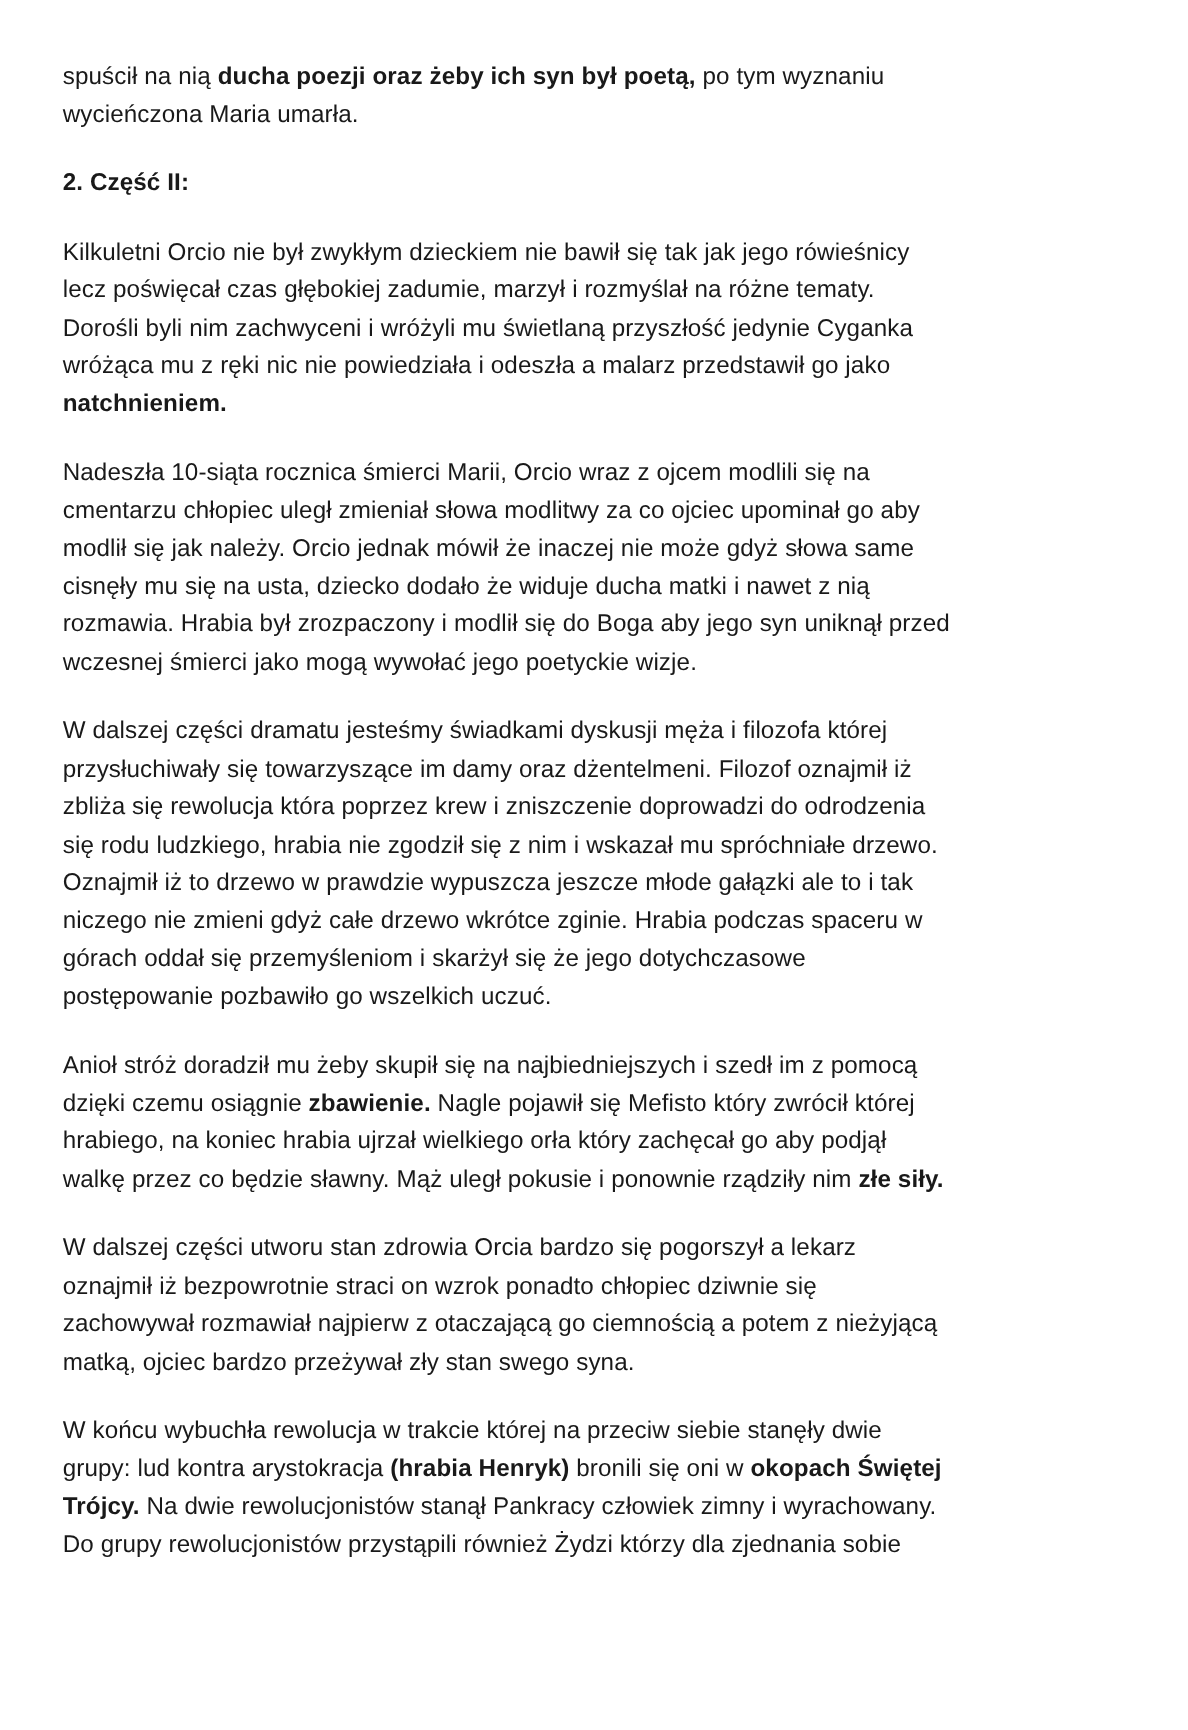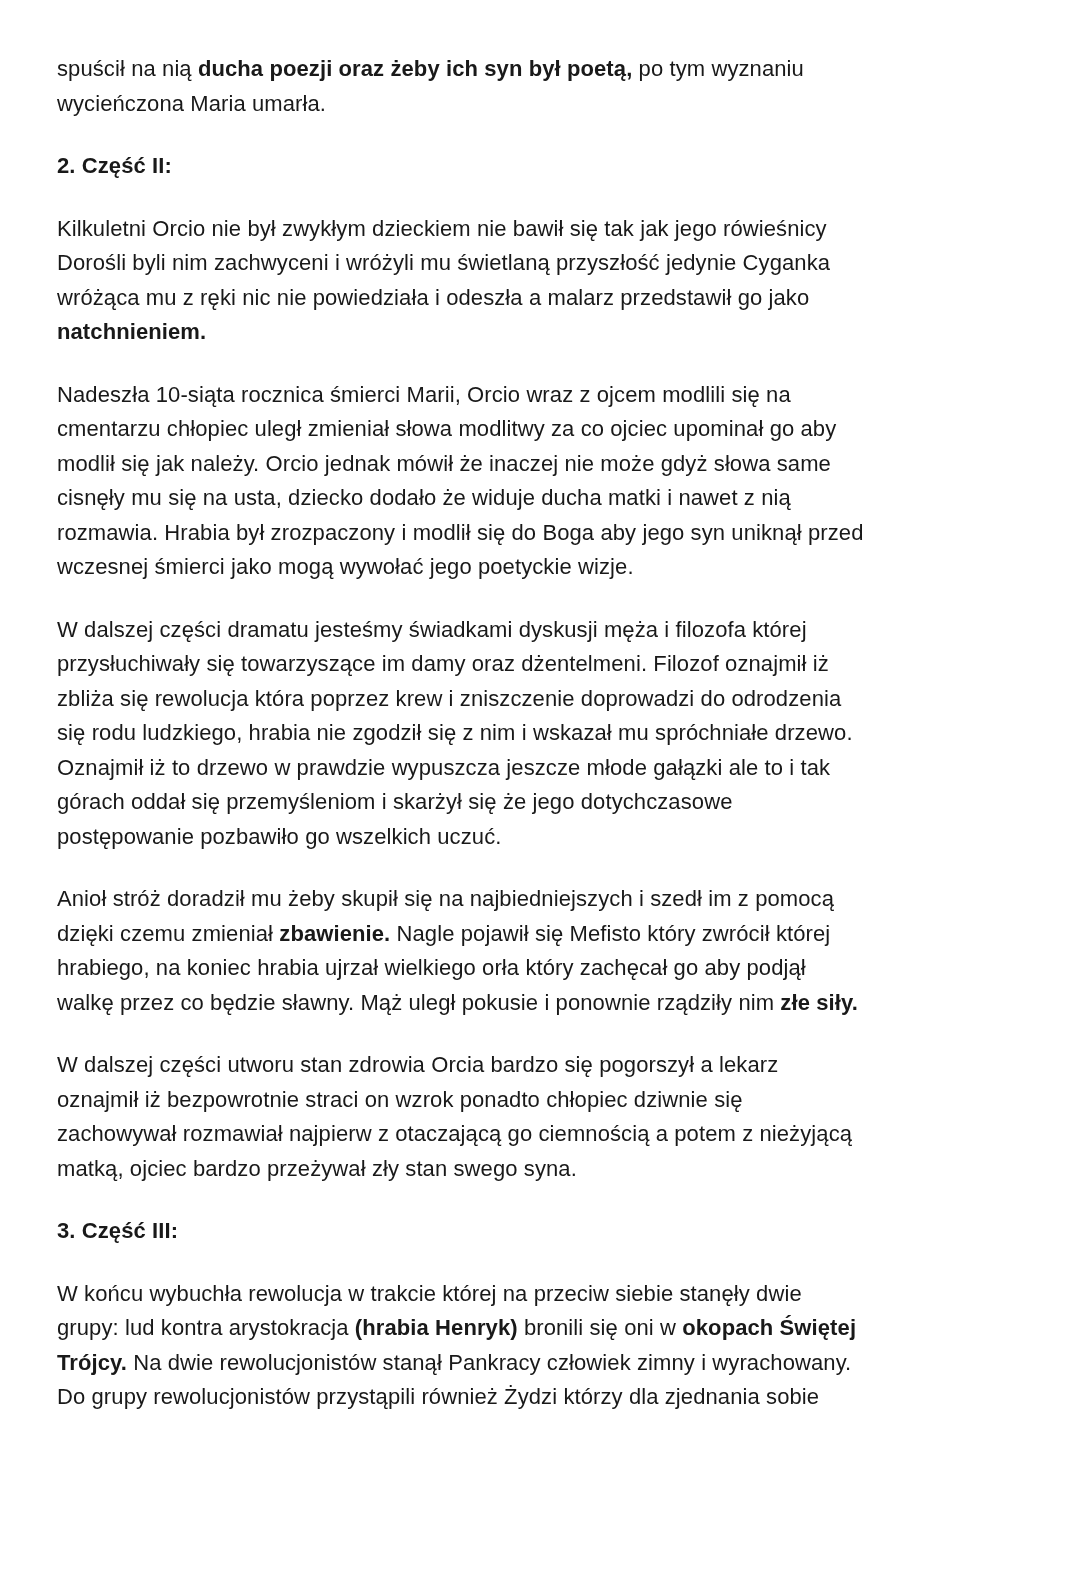--- a/index.html
+++ b/index.html
@@ -46,56 +46,55 @@
   <main class="doc">
       <p class="block paragraph">
         <span class="line"><span class="seg">spuścił na nią </span><strong class="seg bold">ducha poezji oraz żeby ich syn był poetą,</strong><span class="seg"> po tym wyznaniu</span></span>
         <span class="line"><span class="seg">wycieńczona Maria umarła.</span></span>
       </p>
       <h2 class="block heading">
         <span class="line"><strong class="seg bold">2. Część II:</strong></span>
       </h2>
       <p class="block paragraph">
         <span class="line"><span class="seg">Kilkuletni Orcio nie był zwykłym dzieckiem nie bawił się tak jak jego rówieśnicy</span></span>
+        <span class="line"><span class="seg">lecz poświęcał czas głębokiej zadumie, marzył i rozmyślał na różne tematy.</span></span>
         <span class="line"><span class="seg">Dorośli byli nim zachwyceni i wróżyli mu świetlaną przyszłość jedynie Cyganka</span></span>
         <span class="line"><span class="seg">wróżąca mu z ręki nic nie powiedziała i odeszła a malarz przedstawił go jako</span></span>
         <span class="line"><strong class="seg bold">natchnieniem.</strong></span>
       </p>
       <p class="block paragraph">
         <span class="line"><span class="seg">Nadeszła 10-siąta rocznica śmierci Marii, Orcio wraz z ojcem modlili się na</span></span>
         <span class="line"><span class="seg">cmentarzu chłopiec uległ zmieniał słowa modlitwy za co ojciec upominał go aby</span></span>
         <span class="line"><span class="seg">modlił się jak należy. Orcio jednak mówił że inaczej nie może gdyż słowa same</span></span>
         <span class="line"><span class="seg">cisnęły mu się na usta, dziecko dodało że widuje ducha matki i nawet z nią</span></span>
         <span class="line"><span class="seg">rozmawia. Hrabia był zrozpaczony i modlił się do Boga aby jego syn uniknął przed</span></span>
         <span class="line"><span class="seg">wczesnej śmierci jako mogą wywołać jego poetyckie wizje.</span></span>
       </p>
       <p class="block paragraph">
         <span class="line"><span class="seg">W dalszej części dramatu jesteśmy świadkami dyskusji męża i filozofa której</span></span>
         <span class="line"><span class="seg">przysłuchiwały się towarzyszące im damy oraz dżentelmeni. Filozof oznajmił iż</span></span>
         <span class="line"><span class="seg">zbliża się rewolucja która poprzez krew i zniszczenie doprowadzi do odrodzenia</span></span>
         <span class="line"><span class="seg">się rodu ludzkiego, hrabia nie zgodził się z nim i wskazał mu spróchniałe drzewo.</span></span>
         <span class="line"><span class="seg">Oznajmił iż to drzewo w prawdzie wypuszcza jeszcze młode gałązki ale to i tak</span></span>
+        <span class="line"><span class="seg">niczego nie zmieni gdyż całe drzewo wkrótce zginie. Hrabia podczas spaceru w</span></span>
         <span class="line"><span class="seg">górach oddał się przemyśleniom i skarżył się że jego dotychczasowe</span></span>
         <span class="line"><span class="seg">postępowanie pozbawiło go wszelkich uczuć.</span></span>
       </p>
       <p class="block paragraph">
         <span class="line"><span class="seg">Anioł stróż doradził mu żeby skupił się na najbiedniejszych i szedł im z pomocą</span></span>
-        <span class="line"><span class="seg">dzięki czemu zmieniał </span><strong class="seg bold">zbawienie.</strong><span class="seg"> Nagle pojawił się Mefisto który zwrócił której</span></span>
+        <span class="line"><span class="seg">dzięki czemu osiągnie </span><strong class="seg bold">zbawienie.</strong><span class="seg"> Nagle pojawił się Mefisto który zwrócił której</span></span>
         <span class="line"><span class="seg">hrabiego, na koniec hrabia ujrzał wielkiego orła który zachęcał go aby podjął</span></span>
         <span class="line"><span class="seg">walkę przez co będzie sławny. Mąż uległ pokusie i ponownie rządziły nim </span><strong class="seg bold">złe siły.</strong></span>
       </p>
       <p class="block paragraph">
         <span class="line"><span class="seg">W dalszej części utworu stan zdrowia Orcia bardzo się pogorszył a lekarz</span></span>
         <span class="line"><span class="seg">oznajmił iż bezpowrotnie straci on wzrok ponadto chłopiec dziwnie się</span></span>
         <span class="line"><span class="seg">zachowywał rozmawiał najpierw z otaczającą go ciemnością a potem z nieżyjącą</span></span>
         <span class="line"><span class="seg">matką, ojciec bardzo przeżywał zły stan swego syna.</span></span>
       </p>
-      <h2 class="block heading">
-        <span class="line"><strong class="seg bold">3. Część III:</strong></span>
-      </h2>
       <p class="block paragraph">
         <span class="line"><span class="seg">W końcu wybuchła rewolucja w trakcie której na przeciw siebie stanęły dwie</span></span>
         <span class="line"><span class="seg">grupy: lud kontra arystokracja </span><strong class="seg bold">(hrabia Henryk)</strong><span class="seg"> bronili się oni w </span><strong class="seg bold">okopach Świętej</strong></span>
         <span class="line"><strong class="seg bold">Trójcy.</strong><span class="seg"> Na dwie rewolucjonistów stanął Pankracy człowiek zimny i wyrachowany.</span></span>
         <span class="line"><span class="seg">Do grupy rewolucjonistów przystąpili również Żydzi którzy dla zjednania sobie</span></span>
       </p>
     </main>
 </div>
 
 </body></html>

